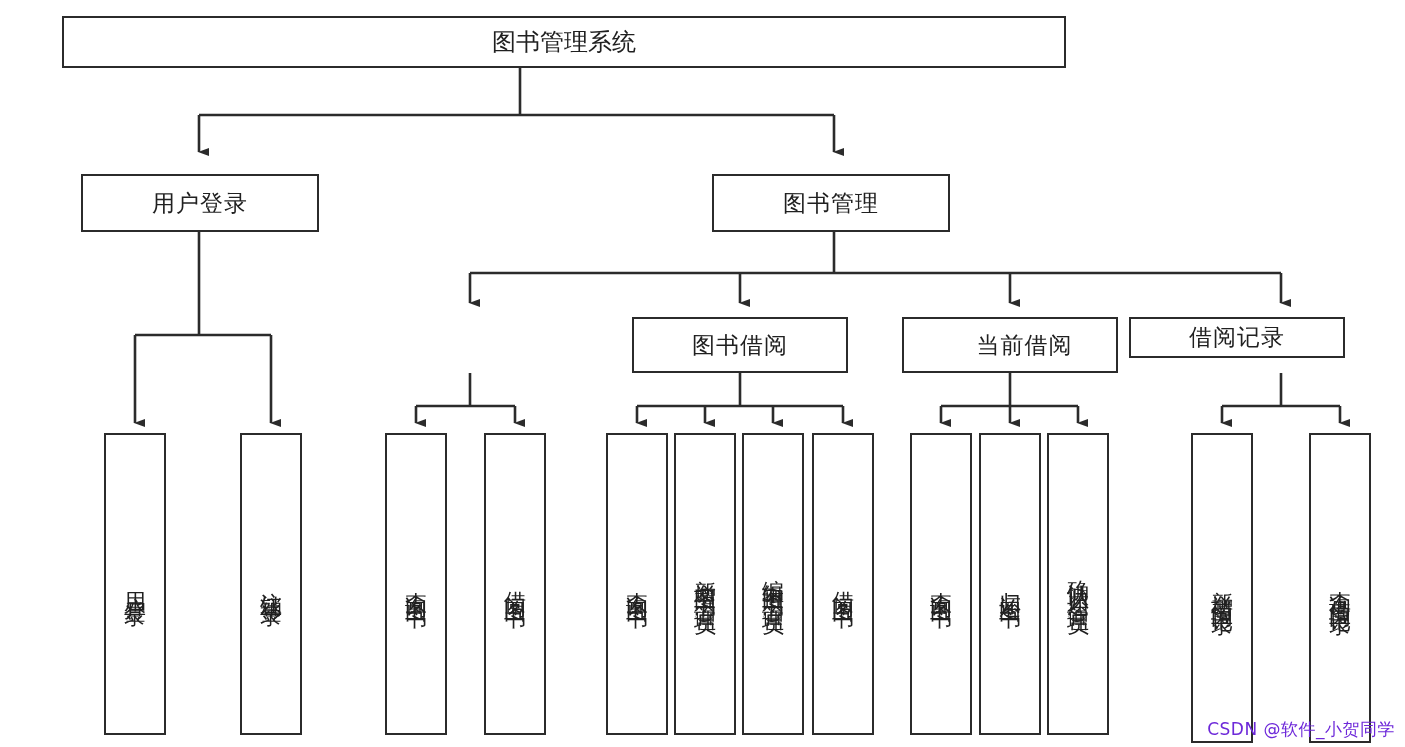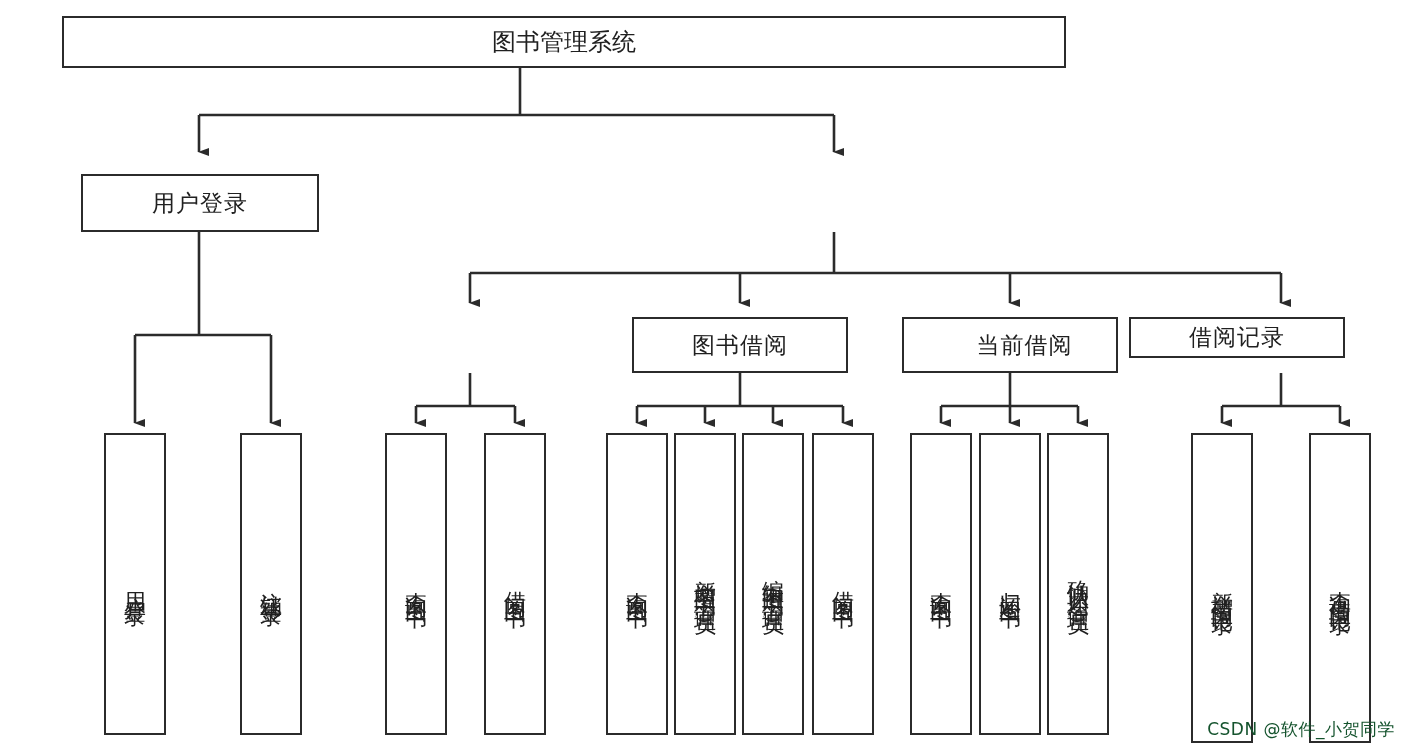--- a/index.html
+++ b/index.html
@@ -54,21 +54,21 @@
     left:0;top:0;
     width:1405px;height:747px;
     pointer-events:none;
   }
   
   #watermark{
     position:absolute;
     right:10px;
     bottom:6px;
     font-size:17px;
-    color:#14532d;
+    color:#6d28d9;
     white-space:nowrap;
     letter-spacing:0.5px;
     margin-left:48px;
   }
 </style>
 </head>
 <body>
 
 <div id="canvas">
 
@@ -123,20 +123,23 @@
   </svg>
 
   <div class="node root" style="left:18px;top:16px;width:1004px;height:52px;margin-left:44px;">
     <span class="hlabel">图书管理系统</span>
   </div>
 
   <div class="node horiz" style="left:81px;top:174px;width:238px;height:58px;">
     <span class="hlabel">用户登录</span>
   </div>
 
+  <div class="node horiz" style="left:712px;top:174px;width:238px;height:58px;">
+    <span class="hlabel">图书管理</span>
+  </div>
 
 
   <div class="node horiz" style="left:632px;top:317px;width:216px;height:56px;text-align:center;">
     <span class="hlabel">图书借阅</span>
   </div>
 
   <div class="node horiz" style="left:902px;top:317px;width:216px;height:56px;padding-left:29px;">
     <span class="hlabel">当前借阅</span>
   </div>
 

